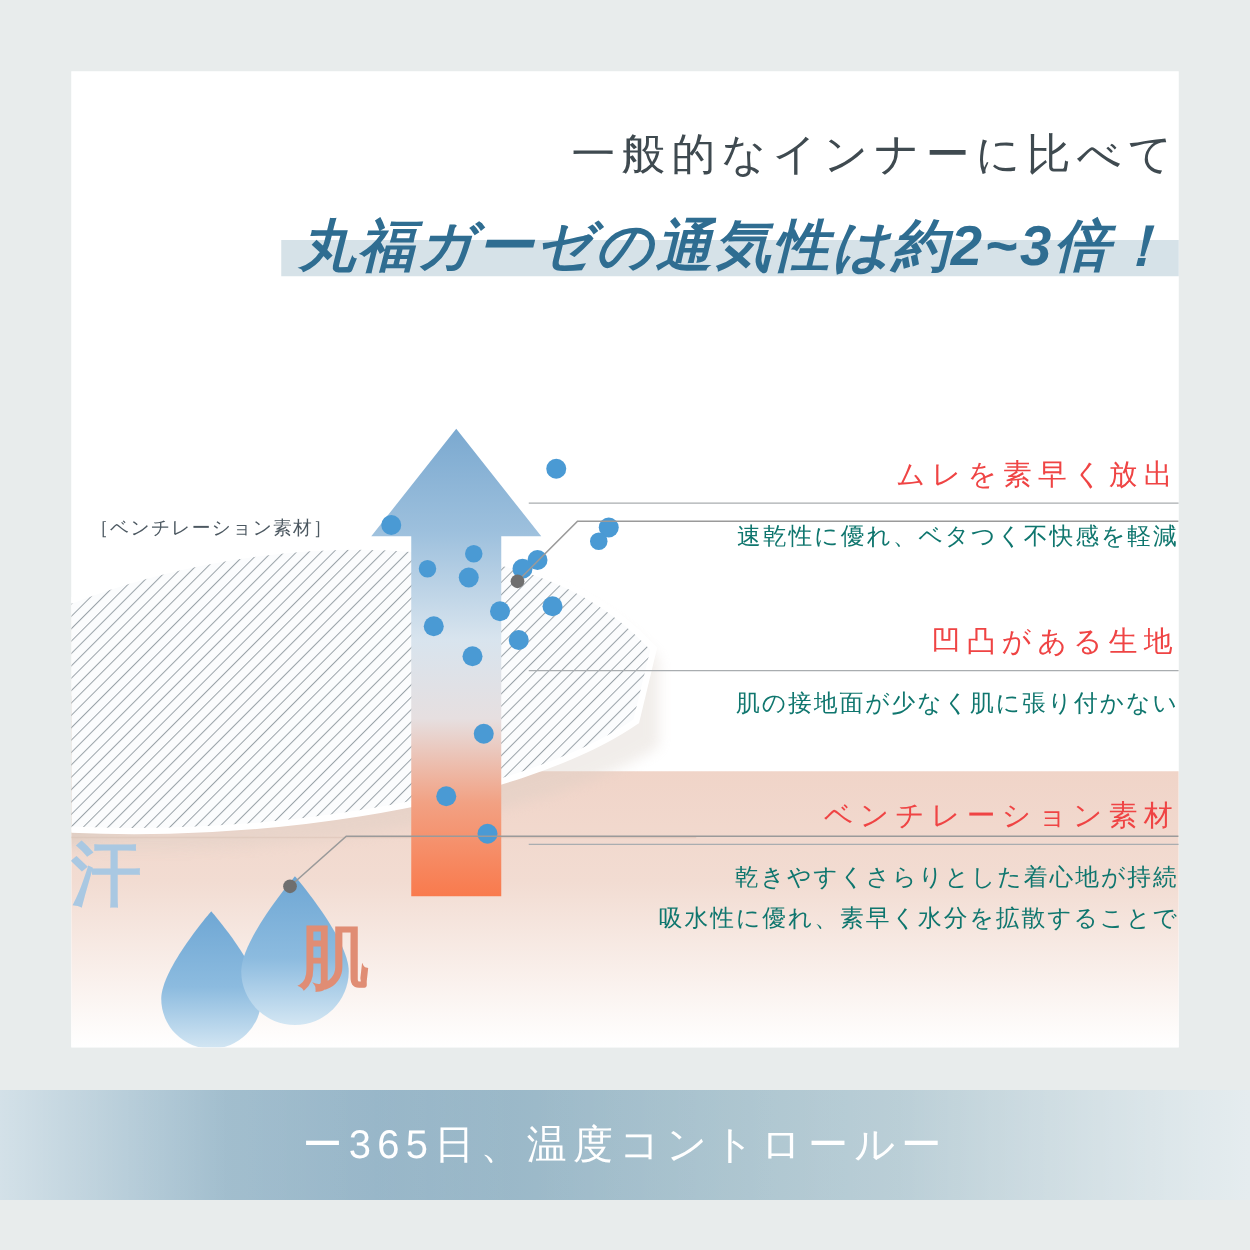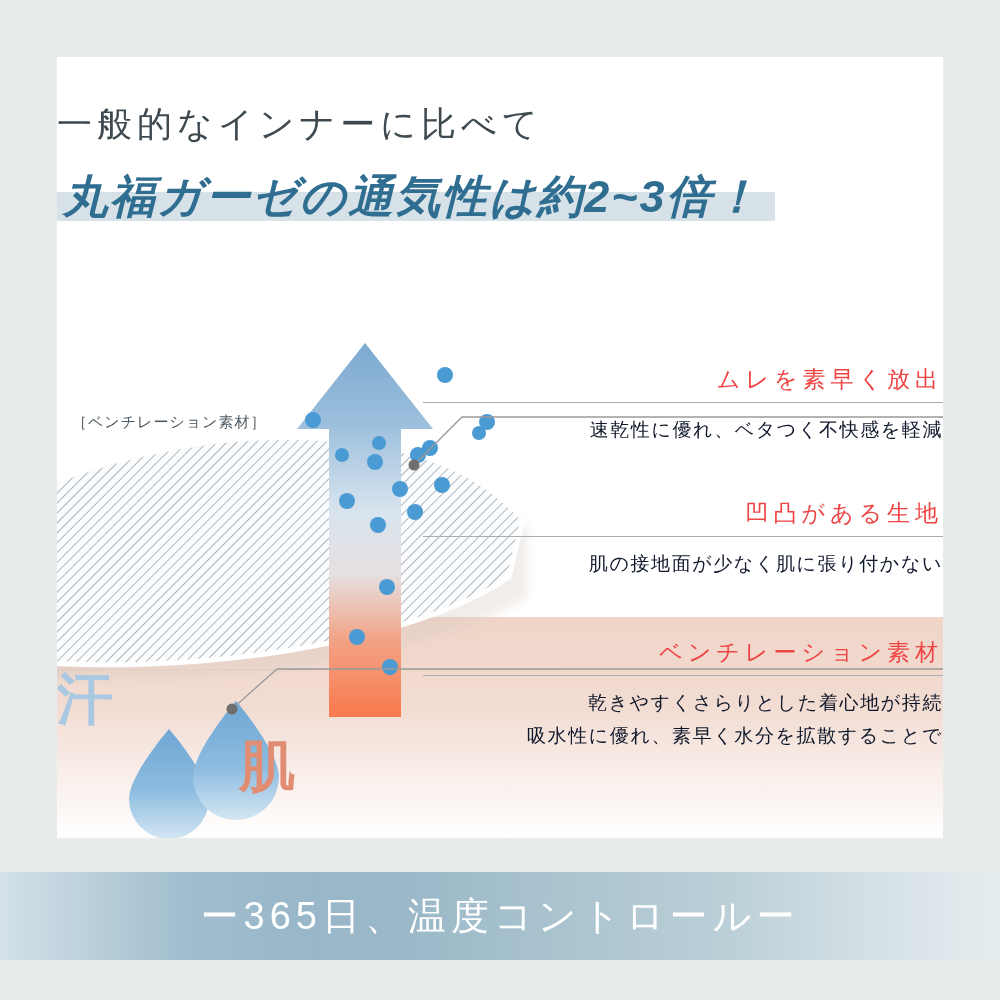--- a/index.html
+++ b/index.html
@@ -32,21 +32,21 @@
     background: #ffffff;
     overflow: hidden;
   }
 
   
   .headline-wrap {
     position: absolute;
     left: 0;
     top: 46px;
     width: 886px;
-    text-align: left;
+    text-align: right;
   }
   .subhead {
     font-size: 35px;
     letter-spacing: 5px;
     color: #3f4a50;
     font-weight: 400;
     line-height: 1.2;
   }
   .mainhead-row {
     margin-top: 26px;
@@ -132,21 +132,21 @@
     white-space: nowrap;
   }
   .feature-rule {
     height: 1px;
     background: #a9adb0;
     margin: 8px 0 10px 0;
     width: 100%;
   }
   .feature-sub {
     font-size: 19px;
-    color: #0f172a;
+    color: #0f766e;
     letter-spacing: 1.6px;
     line-height: 1.75;
     white-space: nowrap;
   }
 
   #feat0 { top: 308px; }
   #feat1 { top: 442px; }
   #feat2 { top: 581px; }
 
   
@@ -163,21 +163,21 @@
         rgba(255,255,255,0.00) 42%,
         rgba(255,255,255,0.12) 72%,
         rgba(255,255,255,0.55) 100%),
       linear-gradient(to right, #9ebccc 0%, #93b3c6 30%, #a8c2cd 60%, #c6d6dc 100%);
     display: flex;
     align-items: center;
     justify-content: center;
   }
   #banner-text {
     color: #ffffff;
-    font-size: 38px;
+    font-size: 32px;
     letter-spacing: 5px;
     font-weight: 400;
     white-space: nowrap;
   }
 </style>
 </head>
 <body>
 
 <div id="stage">
 

